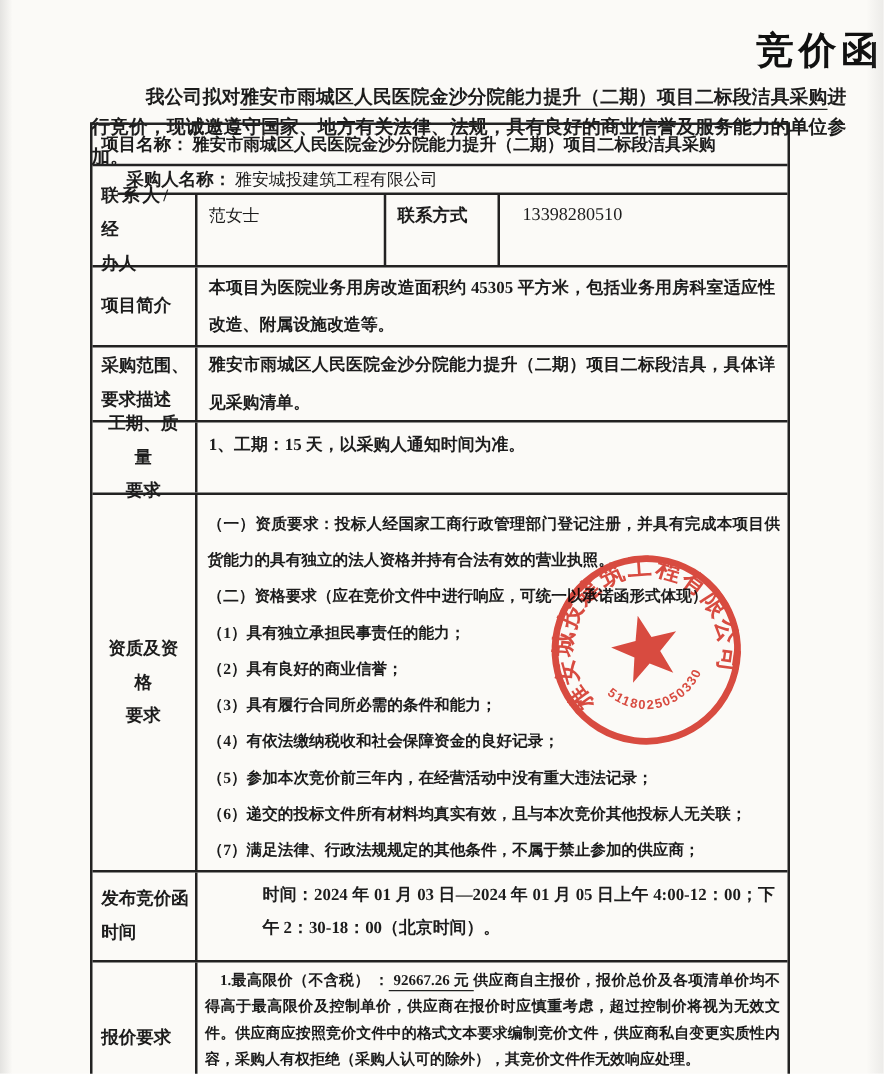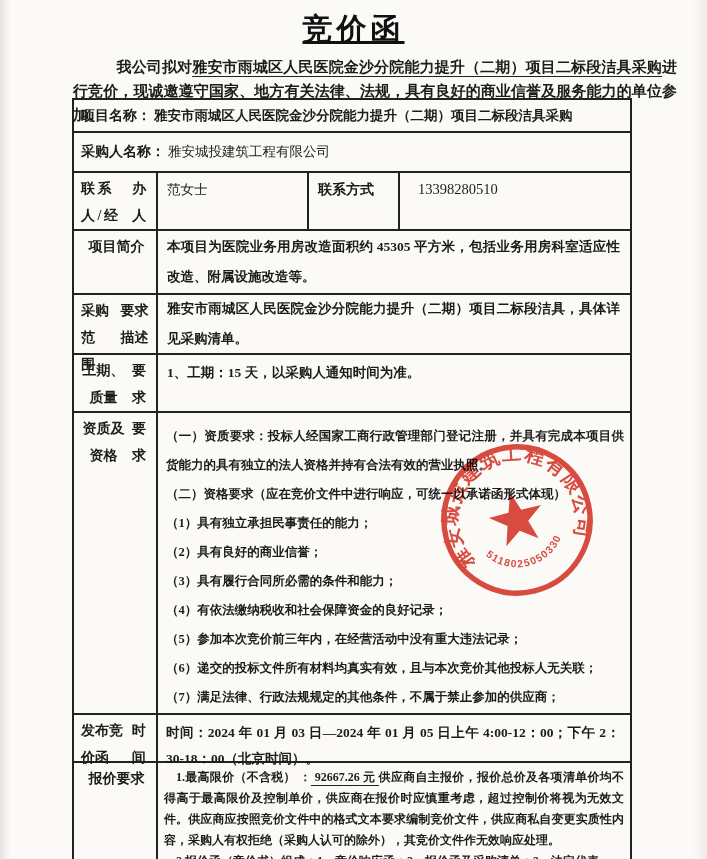--- a/index.html
+++ b/index.html
@@ -12,58 +12,57 @@
     position:relative;
   }
   .page{position:absolute;inset:0;overflow:hidden;}
   
   .page:before{content:"";position:absolute;left:0;top:0;bottom:0;width:10px;
     background:linear-gradient(90deg,rgba(120,120,120,.18),rgba(120,120,120,0));pointer-events:none;}
   .page:after{content:"";position:absolute;right:0;top:0;bottom:0;width:14px;
     background:linear-gradient(270deg,rgba(150,150,150,.15),rgba(150,150,150,0));pointer-events:none;}
 
   .doc-title{
-    margin:0;padding-top:9px;
-    text-align:center;
+    margin:0;padding-top:20px;
+    text-align:right;
     font-size:30px;font-weight:bold;letter-spacing:4px;
     color:#111;
-    text-decoration:underline;
   }
   .intro{
     margin:5px 0 0 73px;width:604px;
     font-size:15px;line-height:24px;font-weight:bold;
     text-align:justify;text-indent:2.9em;
   }
   .u{border-bottom:1.5px solid #222;padding-bottom:1px;}
 
   .bid-table{
     position:absolute;left:72px;top:98px;width:556px;
     border:2px solid #222;border-bottom:none;
     background:transparent;
     font-size:13.5px;
   }
   .row{display:flex;border-bottom:2px solid #222;box-sizing:border-box;align-items:stretch;}
   .cell{box-sizing:border-box;}
   .label-cell{
     width:84px;flex:0 0 84px;border-right:2px solid #222;
-    display:flex;flex-direction:row;justify-content:center;
+    display:flex;flex-direction:column;justify-content:center;
     font-weight:bold;font-size:14px;line-height:27px;
     padding:2px 4px 2px 7px;
   }
   .label-cell.center-lines div{text-align:center;padding-right:4px;}
   .value-cell{flex:1 1 auto;min-width:0;}
 
   .r1{height:33px;}
-  .r2{height:40px;}
+  .r2{height:23px;margin-left:20px;}
   .r3{height:58px;}
   .r4{height:64px;}
   .r5{height:60px;justify-content:flex-end;}
   .r6{height:58px;}
   .r7{height:302px;}
-  .r8{height:48px;}
+  .r8{height:72px;gap:44px;}
   .r9{height:122px;}
 
   .inline-row{display:flex;align-items:center;padding-left:7px;font-size:13.5px;border-bottom:2px solid #222;box-sizing:border-box;}
   .inline-row .lbl{font-weight:bold;font-size:14px;white-space:nowrap;}
   .inline-row .val{padding-left:3px;white-space:nowrap;}
   .bold-val{font-weight:bold;}
 
   .contact-name{flex:0 0 151px;border-right:2px solid #222;padding:8px 0 0 9px;}
   .contact-method{flex:0 0 91px;border-right:2px solid #222;padding:8px 0 0 9px;font-weight:bold;font-size:14px;}
   .contact-phone{flex:1 1 auto;padding:8px 0 0 18px;font-size:14.5px;}

